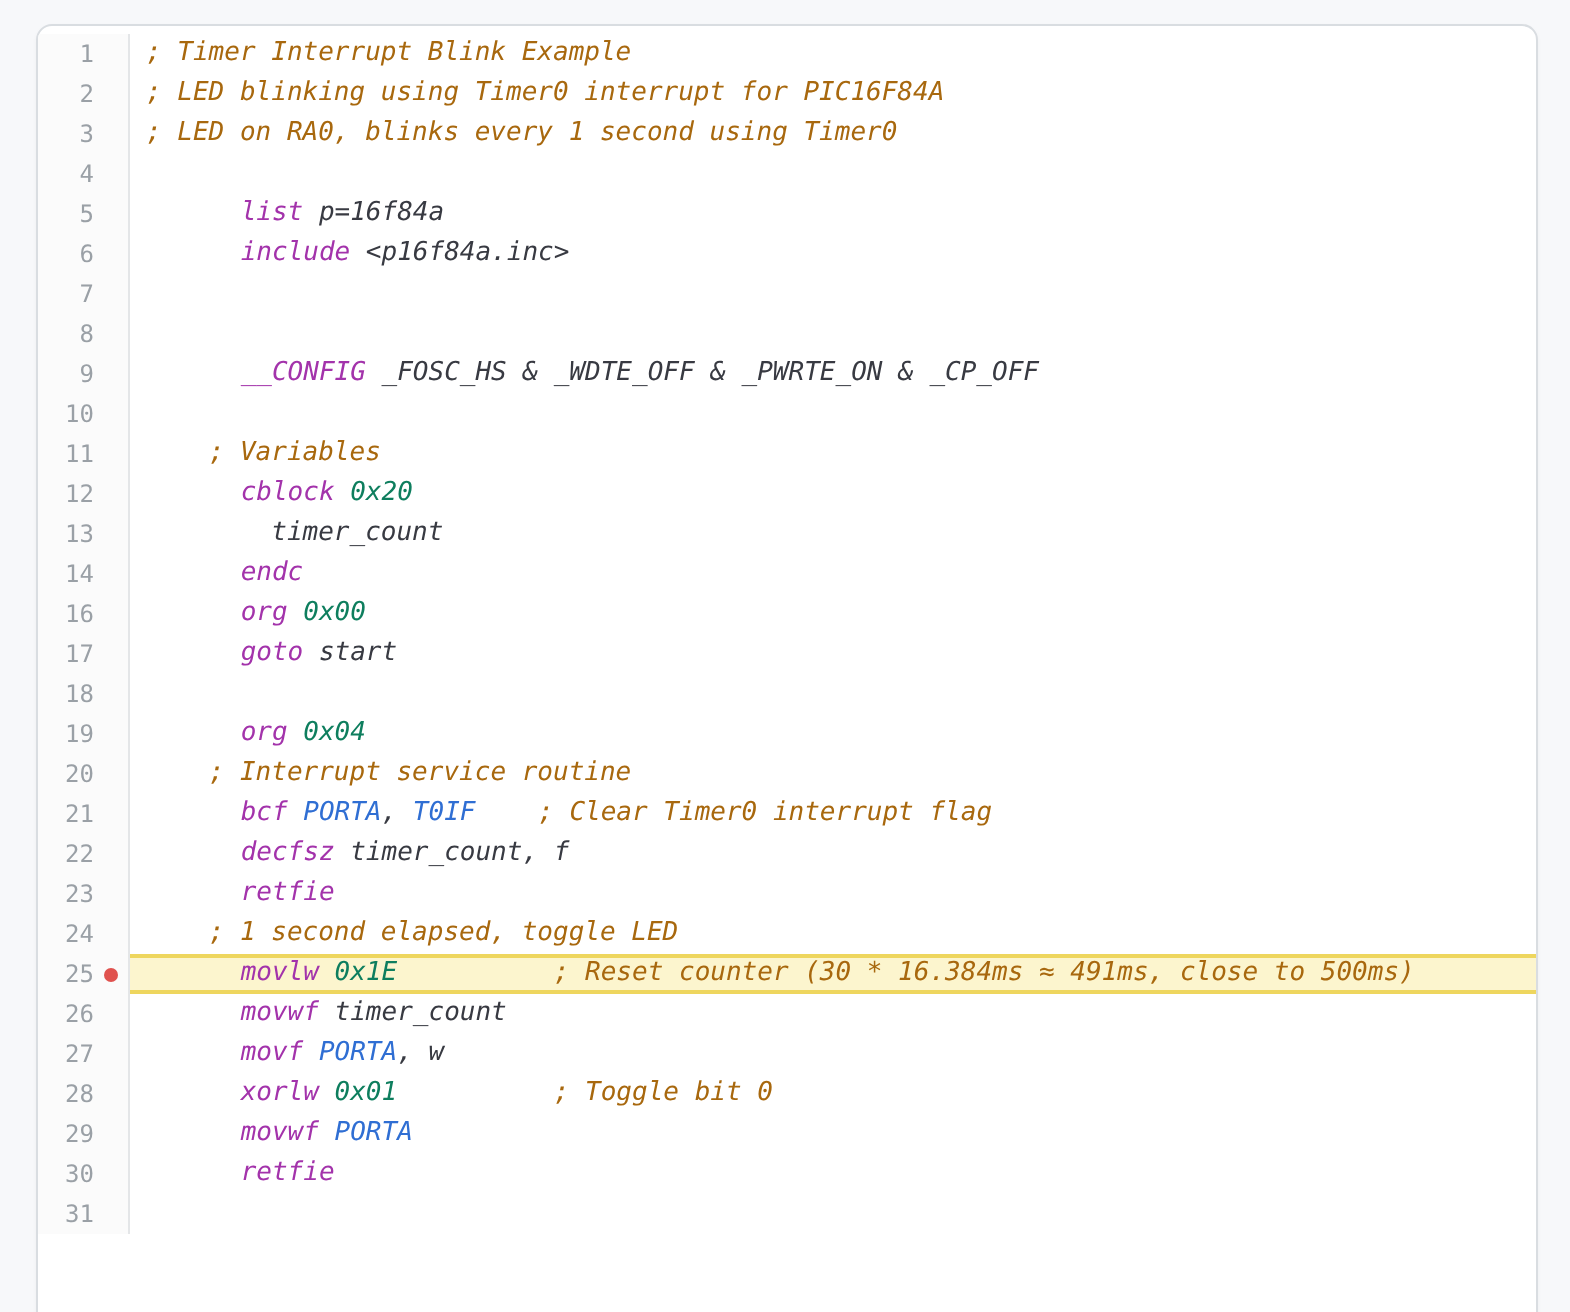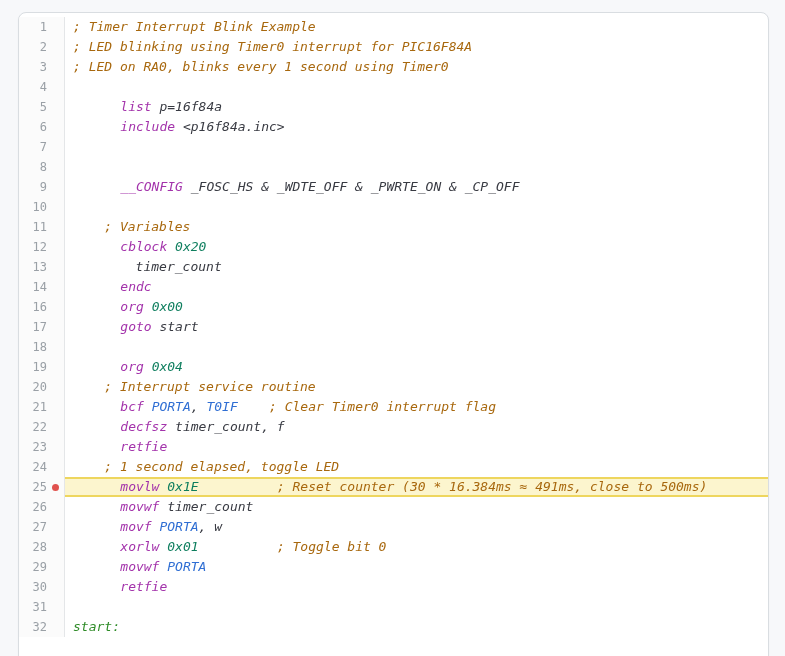--- a/index.html
+++ b/index.html
@@ -282,21 +282,14 @@
         </span>
         <span class="code"><span class="tok-txt">    </span><span class="tok-kw">retfie</span></span>
       </div>
       <div class="line">
         <span class="gutter">
           <span class="num">31</span>
           <span class="dotcell"></span>
         </span>
         <span class="code"></span>
       </div>
-      <div class="line">
-        <span class="gutter">
-          <span class="num">32</span>
-          <span class="dotcell"></span>
-        </span>
-        <span class="code"><span class="tok-lbl">start:</span></span>
-      </div>
     </div>
 </div>
 
 </body></html>

